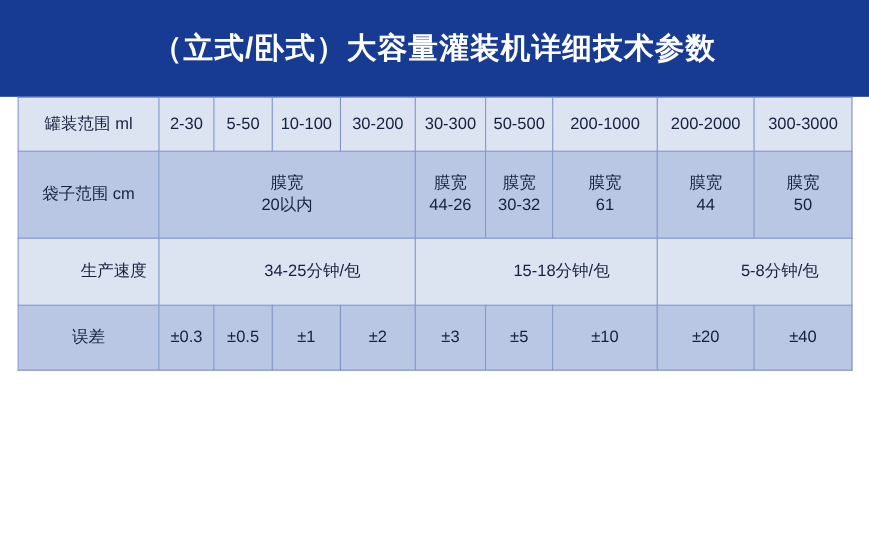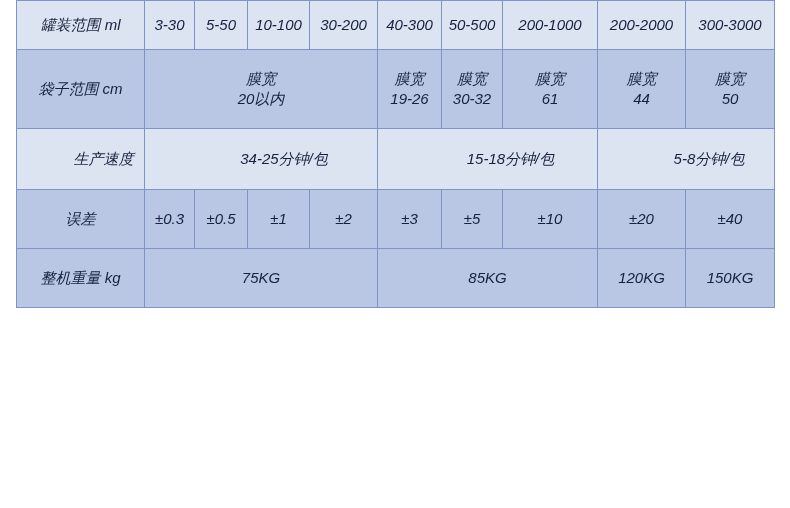--- a/index.html
+++ b/index.html
@@ -34,21 +34,20 @@
     font-size: 27px;
     font-weight: bold;
     letter-spacing: 1px;
     white-space: nowrap;
   }
   table.spec {
     border-collapse: collapse;
     width: 758px;
     margin: 0 auto;
     table-layout: fixed;
-    font-style: italic;
   }
   table.spec td {
     border: 1px solid #7f93c9;
     text-align: center;
     vertical-align: middle;
     color: #16213e;
     font-size: 15px;
     padding: 2px 2px;
     line-height: 1.35;
   }
@@ -68,58 +67,61 @@
   tr.r5 td { height: 56px; }
   tr.r6 td { height: 54px; }
 
   .two-line span { display: block; }
 </style>
 </head>
 <body>
 
 <div class="page">
 
+  <div class="title-bar">
+    <div class="title-text">（立式/卧式）大容量灌装机详细技术参数</div>
+  </div>
 
   <table class="spec">
     <colgroup>
       <col style="width:128px">
       <col style="width:50px">
       <col style="width:53px">
       <col style="width:62px">
       <col style="width:68px">
       <col style="width:64px">
       <col style="width:61px">
       <col style="width:95px">
       <col style="width:88px">
       <col style="width:89px">
     </colgroup>
     <tbody>
 
       <tr class="light r1">
         <td class="rowhead">罐装范围 ml</td>
-        <td>3-30</td>
+        <td>2-30</td>
         <td>5-50</td>
         <td>10-100</td>
         <td>30-200</td>
-        <td>40-300</td>
+        <td>30-300</td>
         <td>50-500</td>
         <td>200-1000</td>
         <td>200-2000</td>
         <td>300-3000</td>
       </tr>
 
       <tr class="dark r2">
         <td class="rowhead">袋子范围 cm</td>
         <td class="two-line" colspan="4">
           <span>膜宽</span>
           <span>20以内</span>
         </td>
         <td class="two-line">
           <span>膜宽</span>
-          <span>19-26</span>
+          <span>44-26</span>
         </td>
         <td class="two-line">
           <span>膜宽</span>
           <span>30-32</span>
         </td>
         <td class="two-line">
           <span>膜宽</span>
           <span>61</span>
         </td>
         <td class="two-line">
@@ -146,23 +148,16 @@
         <td>±1</td>
         <td>±2</td>
         <td>±3</td>
         <td>±5</td>
         <td>±10</td>
         <td>±20</td>
         <td>±40</td>
       </tr>
 
 
-      <tr class="dark r6">
-        <td class="rowhead">整机重量 kg</td>
-        <td colspan="4">75KG</td>
-        <td colspan="3">85KG</td>
-        <td>120KG</td>
-        <td>150KG</td>
-      </tr>
     </tbody>
   </table>
 
 </div>
 
 </body></html>

